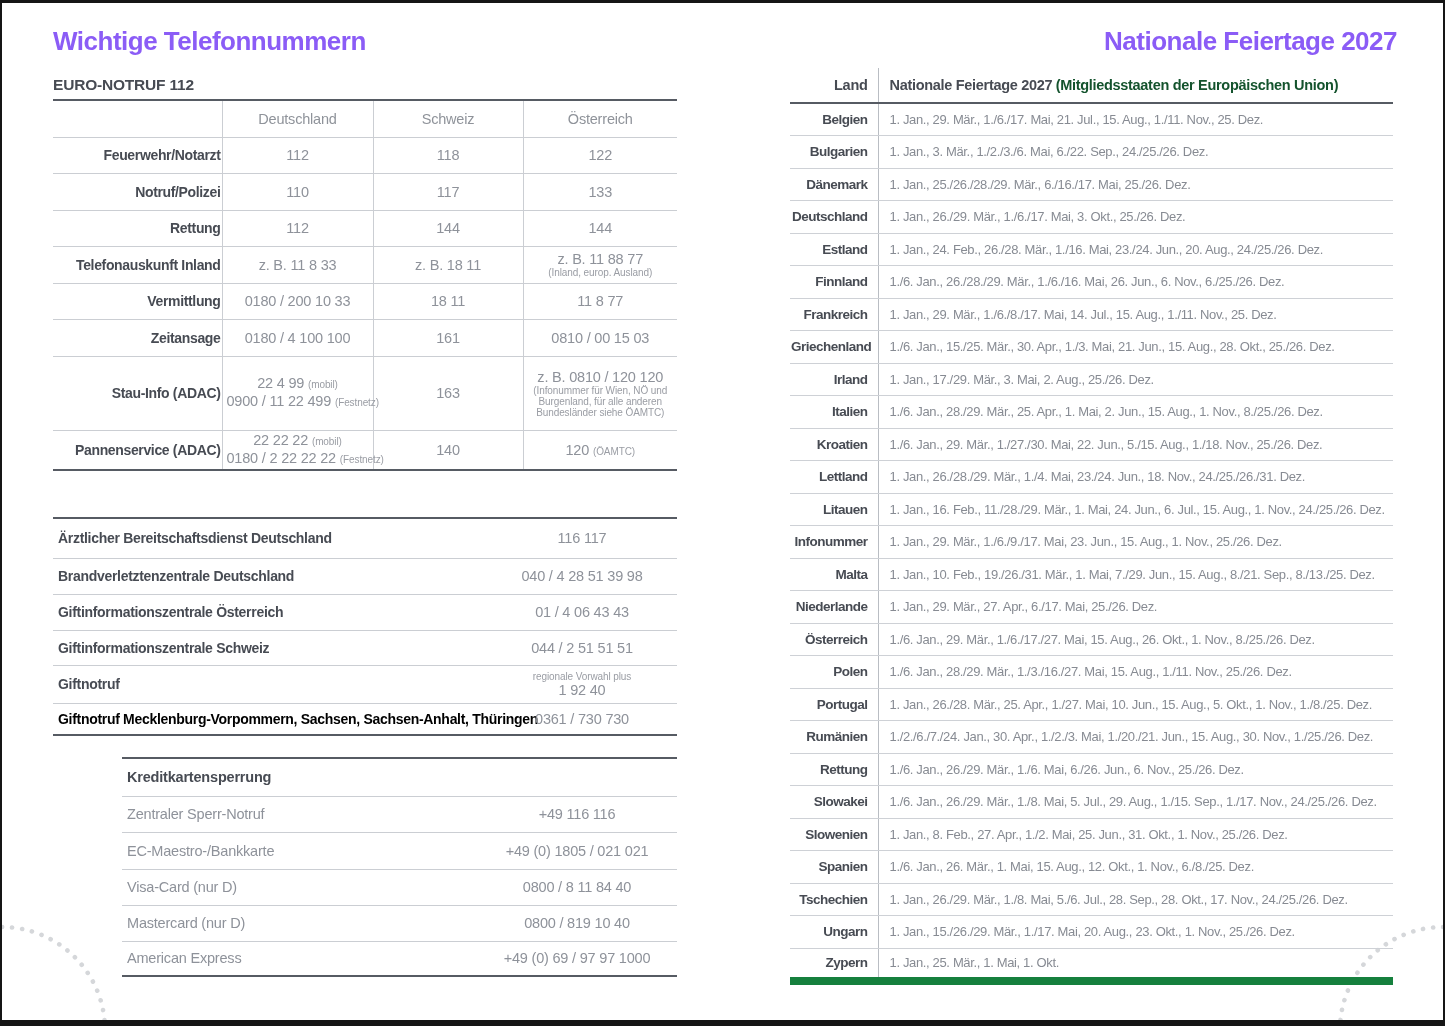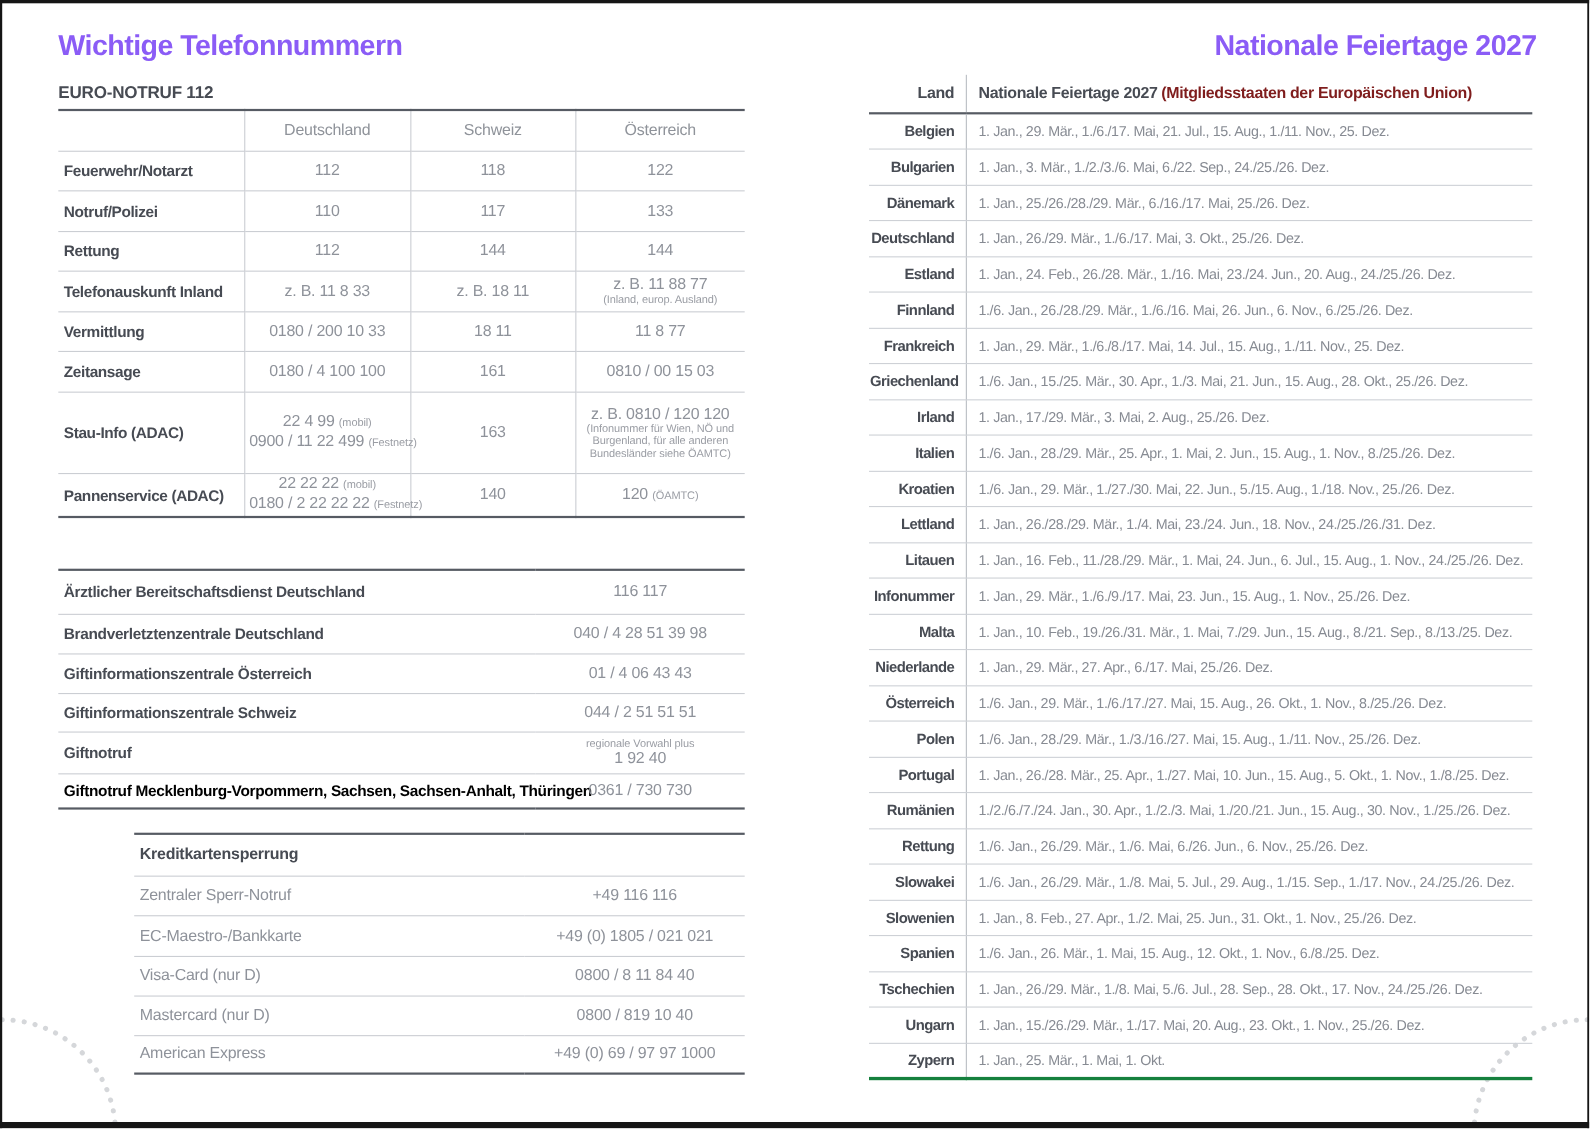--- a/index.html
+++ b/index.html
@@ -21,21 +21,21 @@
   
   table{border-collapse:collapse;table-layout:fixed;position:absolute;}
   td{overflow:visible;}
   .thickTB{border-top:2px solid #565b63;border-bottom:2px solid #565b63;}
   
   .t1{left:53px;top:99px;width:624px;}
   .t1 td{border-bottom:1px solid #cbced3;border-right:1px solid #cbced3;vertical-align:middle;}
   .t1 td:last-child{border-right:none;}
   .t1 tr:last-child td{border-bottom:none;}
   .t1 .lbl{font-weight:bold;color:#474b53;font-size:14px;letter-spacing:-0.35px;
-           padding-left:5px;white-space:nowrap;}
+           padding-left:5px;white-space:nowrap;text-align:right;}
   .t1 .val{text-align:center;color:#8e929a;font-size:14.5px;letter-spacing:-0.2px;padding:1px 4px;}
   .t1 .hcell{font-size:14.5px;color:#8f939a;}
   .vmain{line-height:16px;white-space:nowrap;}
   .note{font-size:10px;line-height:11px;color:#9a9da4;letter-spacing:-0.1px;}
   .noteIn{font-size:10px;color:#9a9da4;letter-spacing:-0.1px;}
   
   .t2{left:53px;top:517px;width:624px;}
   .t2 td{border-bottom:1px solid #cbced3;vertical-align:middle;}
   .t2 tr:last-child td{border-bottom:none;}
   .lbl2{font-weight:bold;color:#474b53;font-size:14px;letter-spacing:-0.3px;
@@ -43,29 +43,29 @@
   .lbl2.plain{font-weight:bold;color:#000000;font-size:14px;}
   .val2{text-align:center;color:#8e929a;font-size:14.5px;letter-spacing:-0.2px;white-space:nowrap;}
   
   .t3{left:122px;top:757px;width:555px;}
   .t3 td{border-bottom:1px solid #cbced3;vertical-align:middle;}
   .t3 tr:last-child td{border-bottom:none;}
   .t3 .crhead td{font-weight:bold;color:#474b53;font-size:14.5px;letter-spacing:-0.2px;padding-left:5px;}
   .t3 .lbl3{font-weight:normal;color:#8e929a;font-size:14.5px;letter-spacing:-0.2px;
         padding-left:5px;white-space:nowrap;}
   
-  .t4{left:790px;top:68px;width:603px;border-bottom:3px solid #15803d;}
+  .t4{left:790px;top:68px;width:603px;border-bottom:8px solid #15803d;}
   .t4 td{border-bottom:1px solid #ced1d6;vertical-align:middle;}
   .t4 .land{border-right:1px solid #b9bdc3;text-align:right;font-weight:bold;color:#474b53;
         font-size:13.5px;letter-spacing:-0.5px;padding-right:10px;white-space:nowrap;}
   .t4 .days{padding-left:11px;color:#878b93;font-size:13px;letter-spacing:-0.35px;white-space:nowrap;}
   .t4 .hh td{border-bottom:2px solid #565b63;}
   .t4 .hl{font-size:14.5px;letter-spacing:-0.3px;}
   .hbold{font-weight:bold;color:#474b53;font-size:14.5px;letter-spacing:-0.3px;}
-  .hnote{font-weight:bold;color:#7f1d1d;font-size:14.5px;letter-spacing:-0.3px;}
+  .hnote{font-weight:bold;color:#14532d;font-size:14.5px;letter-spacing:-0.3px;}
   
   .arc{position:absolute;top:906px;width:120px;height:120px;}
   .arc-l{left:0;}
   .arc-r{right:0;}
 </style>
 </head>
 <body>
 
 <div class="sheet">
   <div class="edge top"></div>

